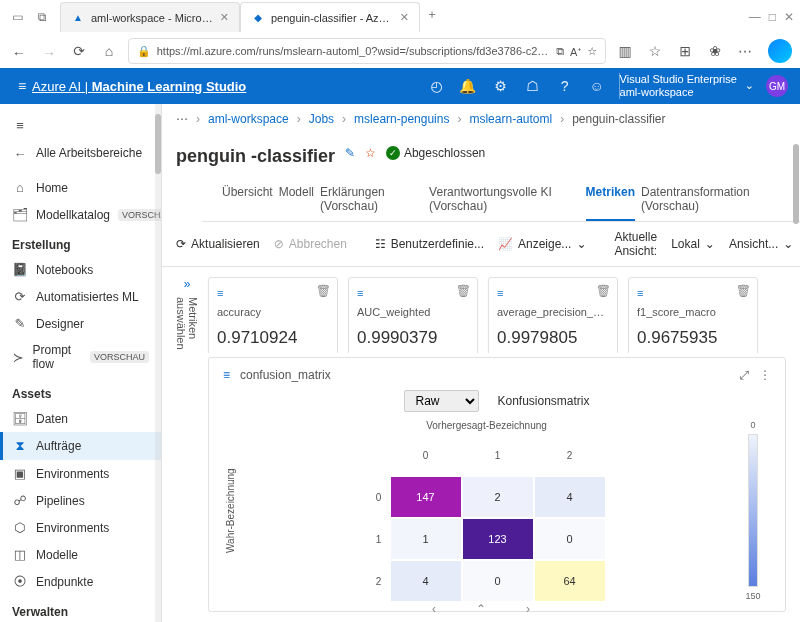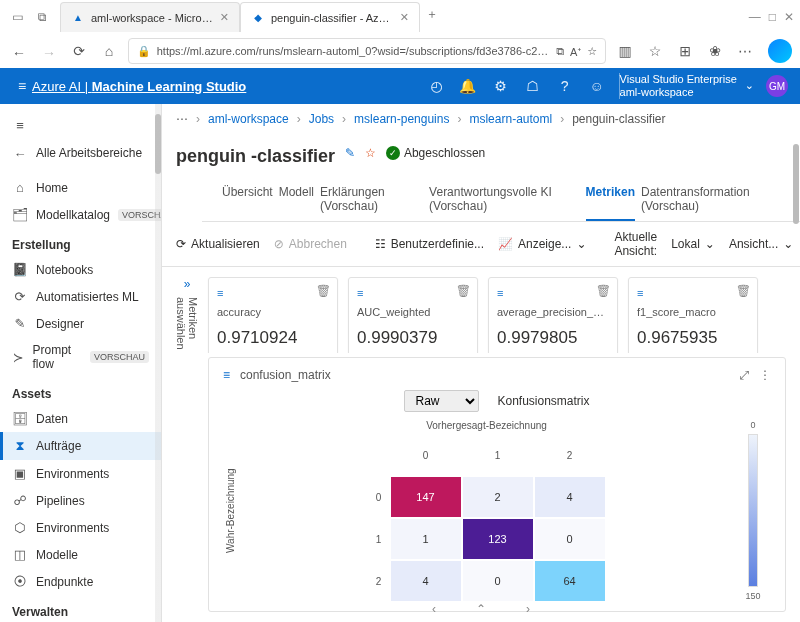--- a/index.html
+++ b/index.html
@@ -332,31 +332,31 @@
       <div class="cmBody">
         <div class="ylabel">Wahr-Bezeichnung</div>
         <div class="cmGridWrap">
           <div class="xlabel">Vorhergesagt-Bezeichnung</div>
           <div class="cmTable">
             <div></div>
             <div class="hdr">0</div>
             <div class="hdr">1</div>
             <div class="hdr">2</div>
             <div class="hdr">0</div>
-            <div class="cell" style="background:#be185d;color:#fff">147</div>
+            <div class="cell" style="background:#a21caf;color:#fff">147</div>
             <div class="cell" style="background:#eef1fb">2</div>
             <div class="cell" style="background:#e6ebfa">4</div>
             <div class="hdr">1</div>
             <div class="cell" style="background:#f3f5fc">1</div>
             <div class="cell" style="background:#4c1d95;color:#fff">123</div>
             <div class="cell" style="background:#f8f9fd">0</div>
             <div class="hdr">2</div>
             <div class="cell" style="background:#e6ebfa">4</div>
             <div class="cell" style="background:#f8f9fd">0</div>
-            <div class="cell" style="background:#7dd3fc">64</div>
+            <div class="cell" style="background:#fef9c3">64</div>
           </div>
         </div>
         <div class="legend">
           <span>0</span>
           <div class="bar"></div>
           <span>150</span>
         </div>
       </div>
     </div>
 

